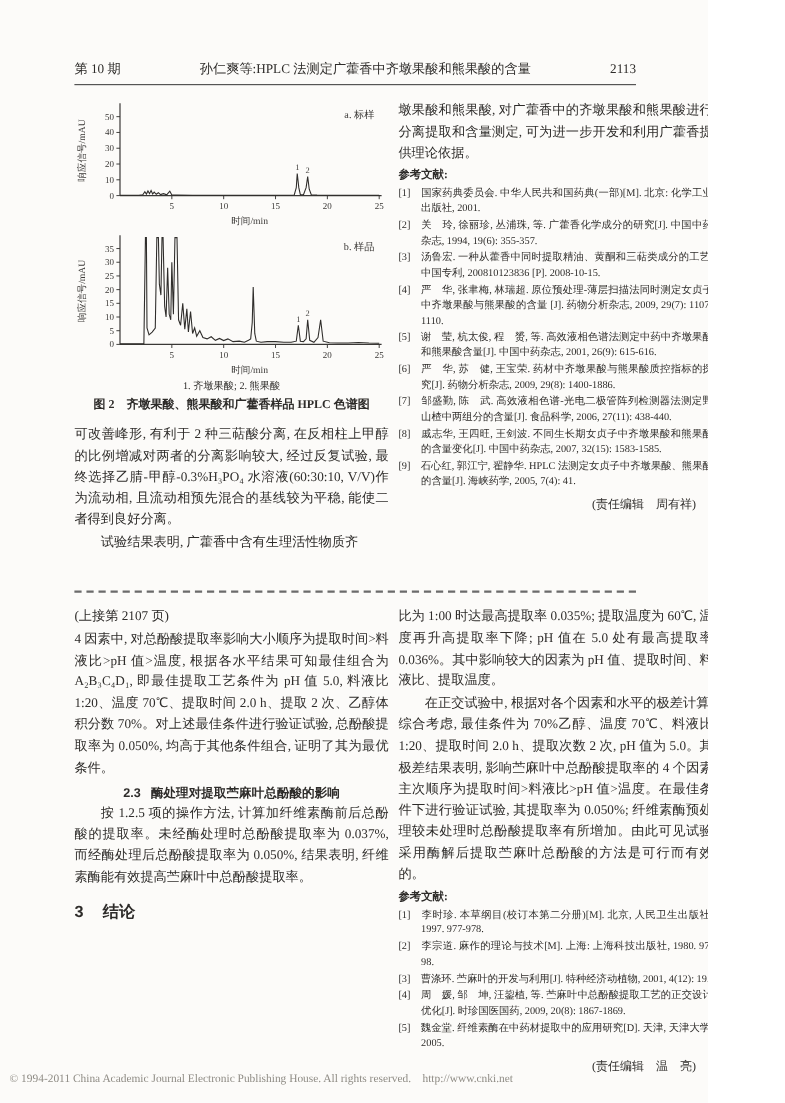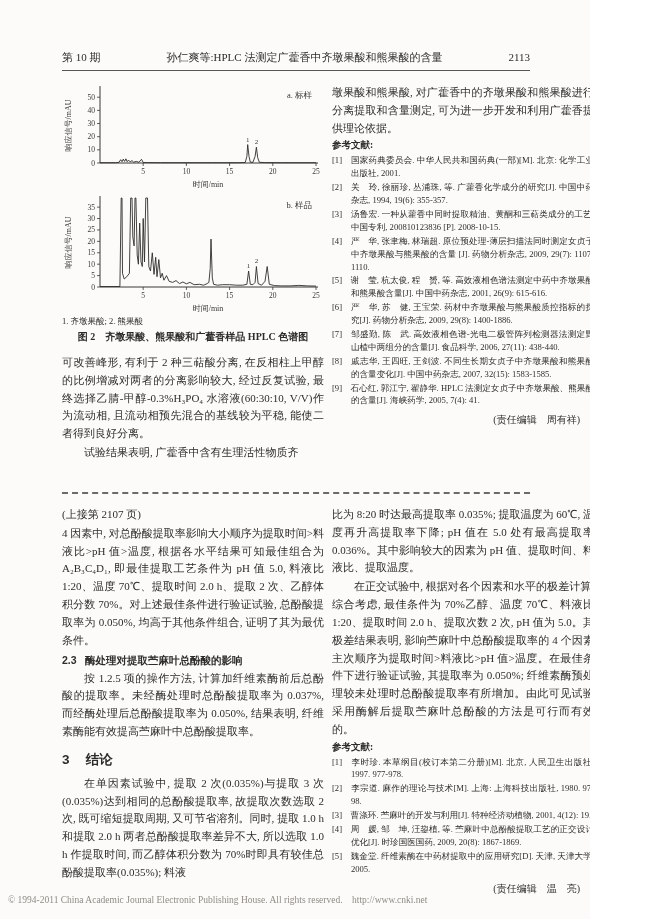--- a/index.html
+++ b/index.html
@@ -27,21 +27,21 @@
   .col-left-bottom{left:62px;top:506px;}
   .col-right-bottom{left:332px;top:506px;}
   p.body-text{
     margin:0 0 1px 0;
     font-size:11px;
     line-height:1.62;
     text-align:justify;
   }
   .indent{text-indent:2em;}
   .figure-legend{
-    text-align:left;font-size:8.5px;margin-top:2px;
+    text-align:center;font-size:8.5px;margin-top:2px;
   }
   .figure-caption{
     text-align:center;font-size:10px;font-weight:bold;margin:2px 0 10px 0;
   }
   .refs-heading{font-size:9.5px;font-weight:bold;margin:2px 0 2px 0;}
   ul.refs{list-style:none;margin:0;padding:0;}
   ul.refs li{
     font-size:8.6px;line-height:1.5;text-align:justify;
     padding-left:2.2em;text-indent:-2.2em;margin-bottom:1px;
   }
@@ -49,20 +49,21 @@
     font-size:10px;text-align:right;padding-right:14px;margin-top:6px;
   }
   .section-divider{
     position:absolute;left:62px;right:60px;top:492px;
     border-top:2px dashed #6b6b6b;height:0;
   }
   .continued{font-size:10px;margin:0 0 2px 0;}
   .sec-heading{
     font-size:10.5px;font-weight:bold;margin:4px 0 2px 0;
     font-family:"Liberation Sans", sans-serif;
+    text-align:center;
   }
   .sec-heading .num{margin-right:0.8em;}
   .chapter-heading{
     font-size:13.5px;font-weight:bold;margin:10px 0 6px 0;
     font-family:"Liberation Sans", sans-serif;
   }
   .chapter-heading .num{margin-right:1.2em;}
   
   svg.chart{display:block;}
   svg.chart text{font-family:"Liberation Serif", serif;fill:#3a3836;}
@@ -186,25 +187,24 @@
   <div class="col col-left-bottom">
     <p class="body-text continued">(上接第 2107 页)</p>
     <p class="body-text">4 因素中, 对总酚酸提取率影响大小顺序为提取时间&gt;料液比&gt;pH 值&gt;温度, 根据各水平结果可知最佳组合为 A₂B₃C₄D₁, 即最佳提取工艺条件为 pH 值 5.0, 料液比 1:20、温度 70℃、提取时间 2.0 h、提取 2 次、乙醇体积分数 70%。对上述最佳条件进行验证试验, 总酚酸提取率为 0.050%, 均高于其他条件组合, 证明了其为最优条件。</p>
     <div class="sec-heading">
       <span class="num">2.3</span><span>酶处理对提取苎麻叶总酚酸的影响</span>
     </div>
     <p class="body-text indent">按 1.2.5 项的操作方法, 计算加纤维素酶前后总酚酸的提取率。未经酶处理时总酚酸提取率为 0.037%, 而经酶处理后总酚酸提取率为 0.050%, 结果表明, 纤维素酶能有效提高苎麻叶中总酚酸提取率。</p>
     <div class="chapter-heading">
       <span class="num">3</span><span>结论</span>
     </div>
-    <p class="body-text indent">在单因素试验中, 提取 2 次(0.035%)与提取 3 次(0.035%)达到相同的总酚酸提取率, 故提取次数选取 2 次, 既可缩短提取周期, 又可节省溶剂。同时, 提取 1.0 h 和提取 2.0 h 两者总酚酸提取率差异不大, 所以选取 1.0 h 作提取时间, 而乙醇体积分数为 70%时即具有较佳总酚酸提取率(0.035%); 料液</p>
   </div>
 
   <div class="col col-right-bottom">
-    <p class="body-text">比为 8:20 时达最高提取率 0.035%; 提取温度为 60℃, 温度再升高提取率下降; pH 值在 5.0 处有最高提取率 0.036%。其中影响较大的因素为 pH 值、提取时间、料液比、提取温度。</p>
+    <p class="body-text">比为 1:00 时达最高提取率 0.035%; 提取温度为 60℃, 温度再升高提取率下降; pH 值在 5.0 处有最高提取率 0.036%。其中影响较大的因素为 pH 值、提取时间、料液比、提取温度。</p>
     <p class="body-text indent">在正交试验中, 根据对各个因素和水平的极差计算, 综合考虑, 最佳条件为 70%乙醇、温度 70℃、料液比 1:20、提取时间 2.0 h、提取次数 2 次, pH 值为 5.0。其极差结果表明, 影响苎麻叶中总酚酸提取率的 4 个因素主次顺序为提取时间&gt;料液比&gt;pH 值&gt;温度。在最佳条件下进行验证试验, 其提取率为 0.050%; 纤维素酶预处理较未处理时总酚酸提取率有所增加。由此可见试验采用酶解后提取苎麻叶总酚酸的方法是可行而有效的。</p>
     <div class="refs-heading">参考文献:</div>
     <ul class="refs">
       <li>[1]　李时珍. 本草纲目(校订本第二分册)[M]. 北京, 人民卫生出版社, 1997. 977-978.</li>
       <li>[2]　李宗道. 麻作的理论与技术[M]. 上海: 上海科技出版社, 1980. 97-98.</li>
       <li>[3]　曹涤环. 苎麻叶的开发与利用[J]. 特种经济动植物, 2001, 4(12): 19.</li>
       <li>[4]　周　媛, 邹　坤, 汪鋆植, 等. 苎麻叶中总酚酸提取工艺的正交设计优化[J]. 时珍国医国药, 2009, 20(8): 1867-1869.</li>
       <li>[5]　魏金堂. 纤维素酶在中药材提取中的应用研究[D]. 天津, 天津大学, 2005.</li>
     </ul>
     <div class="editor-note">(责任编辑　温　亮)</div>

